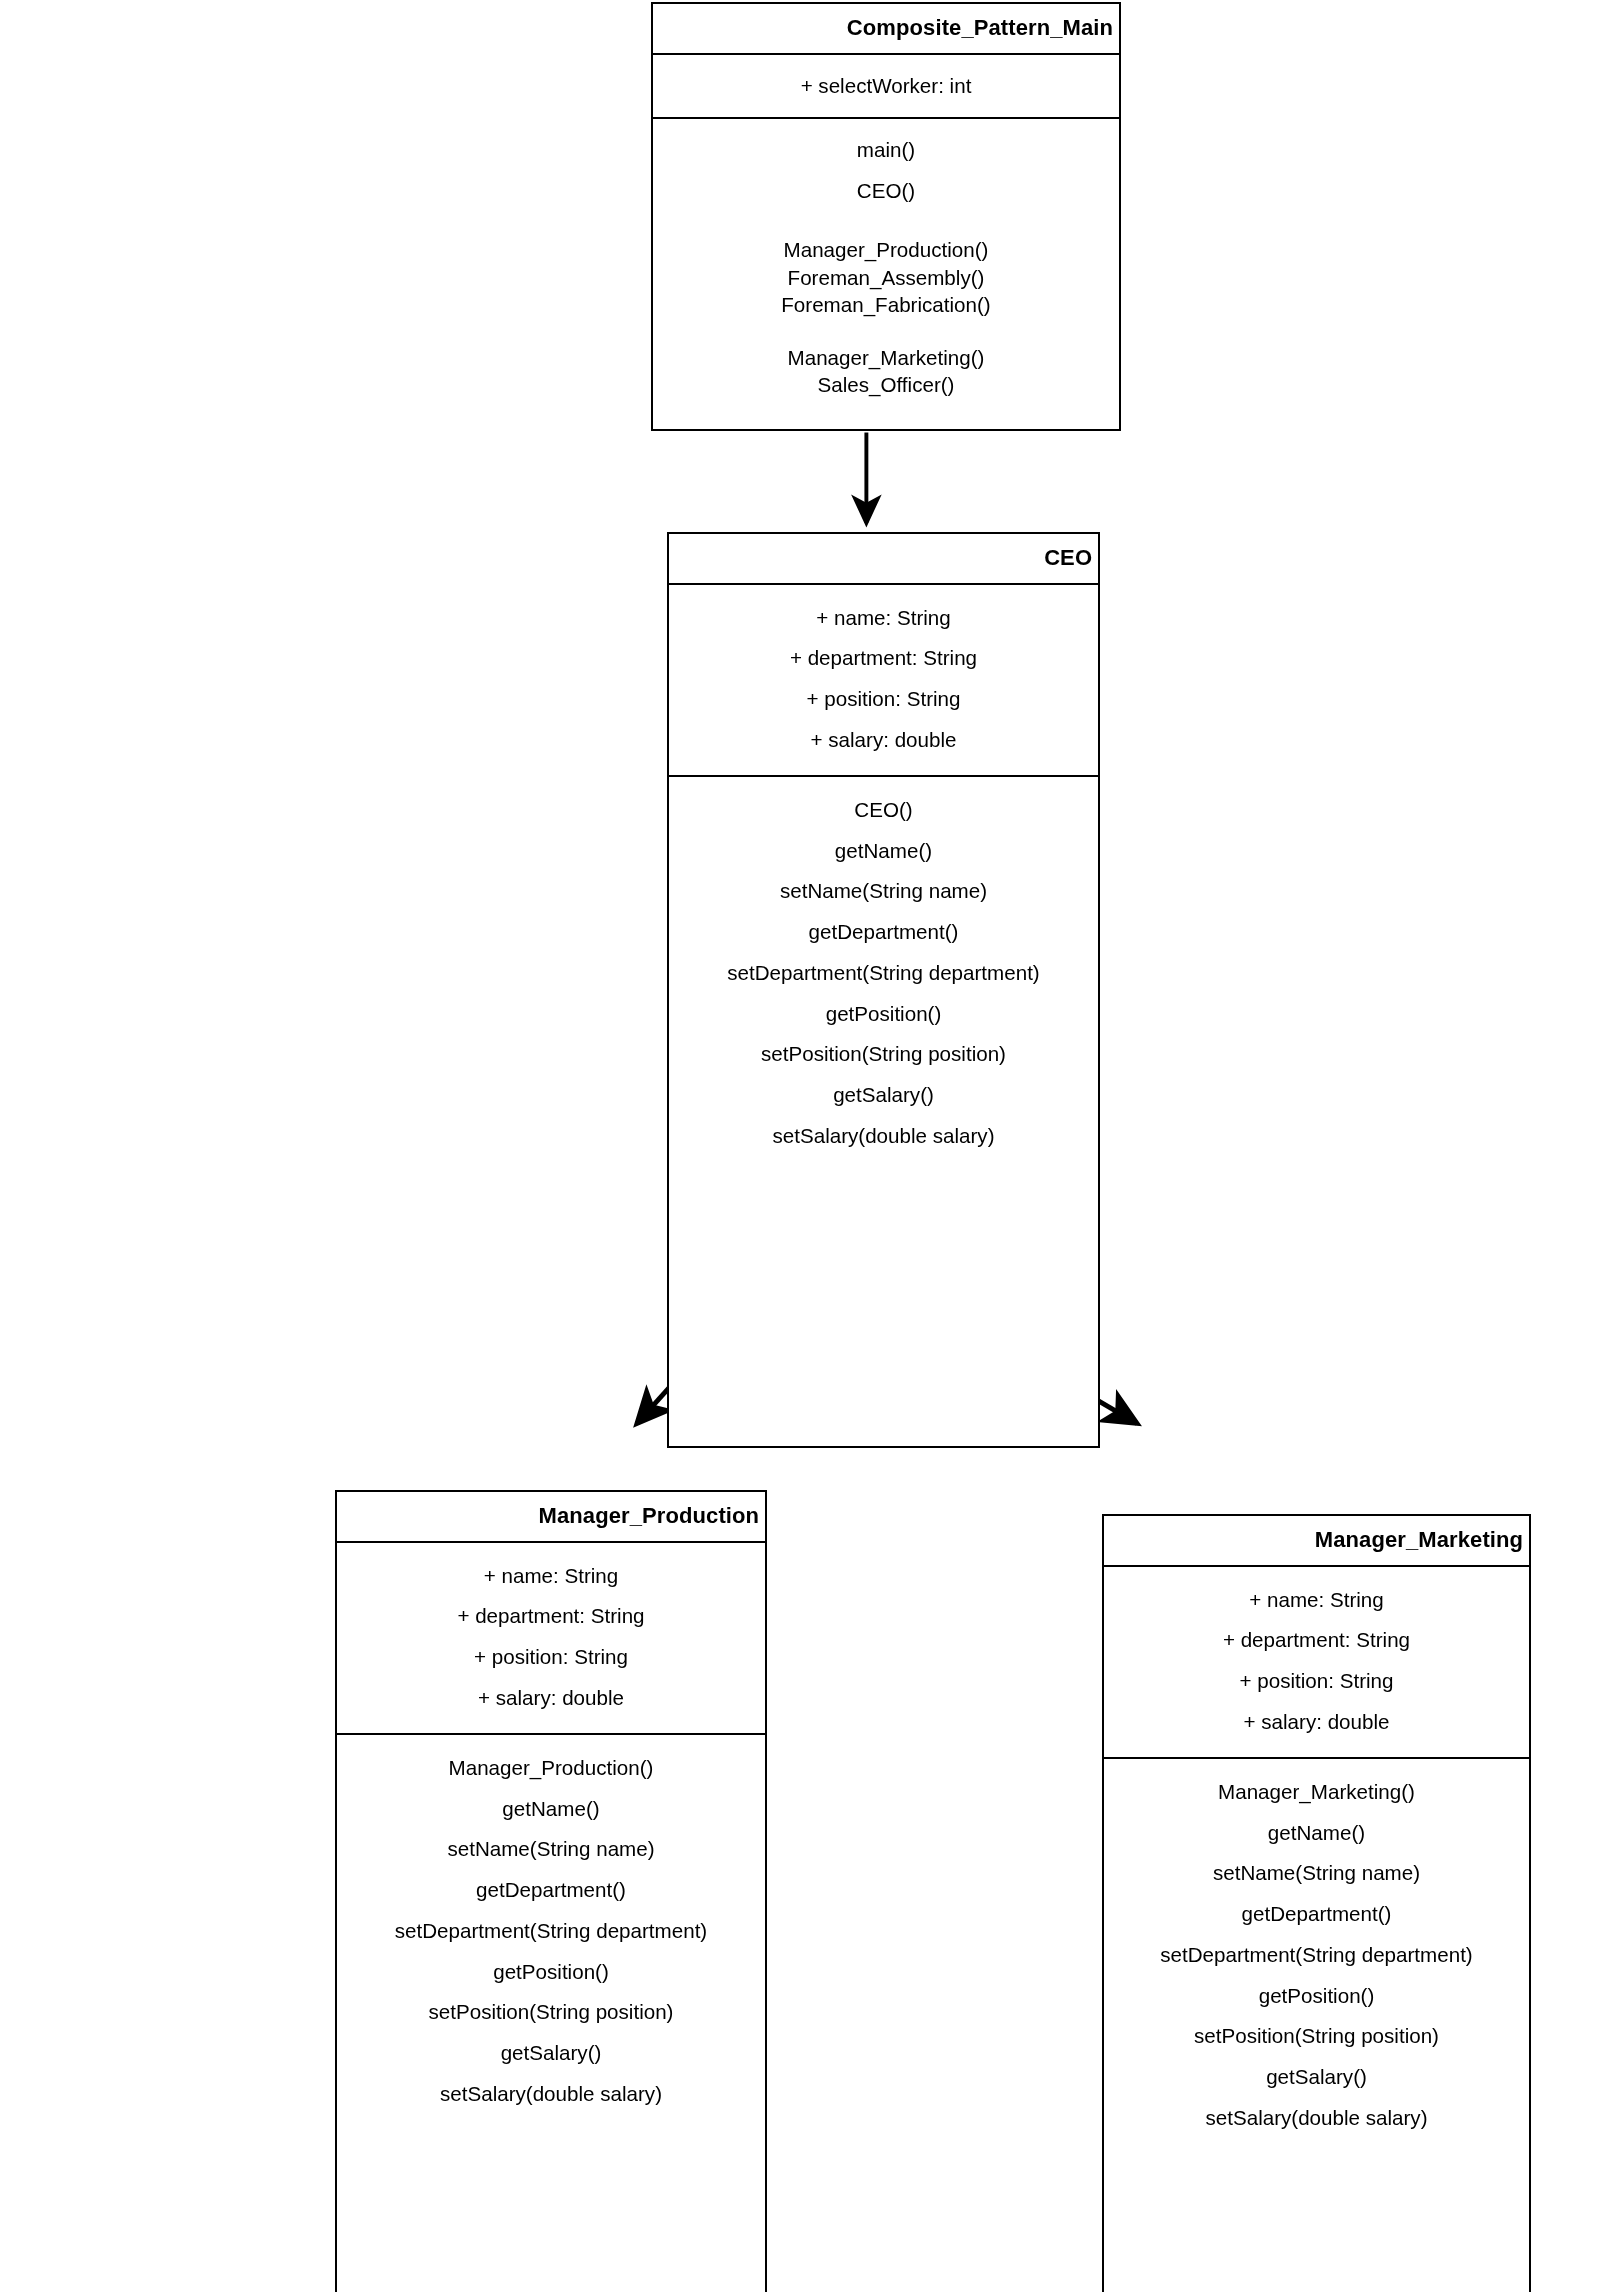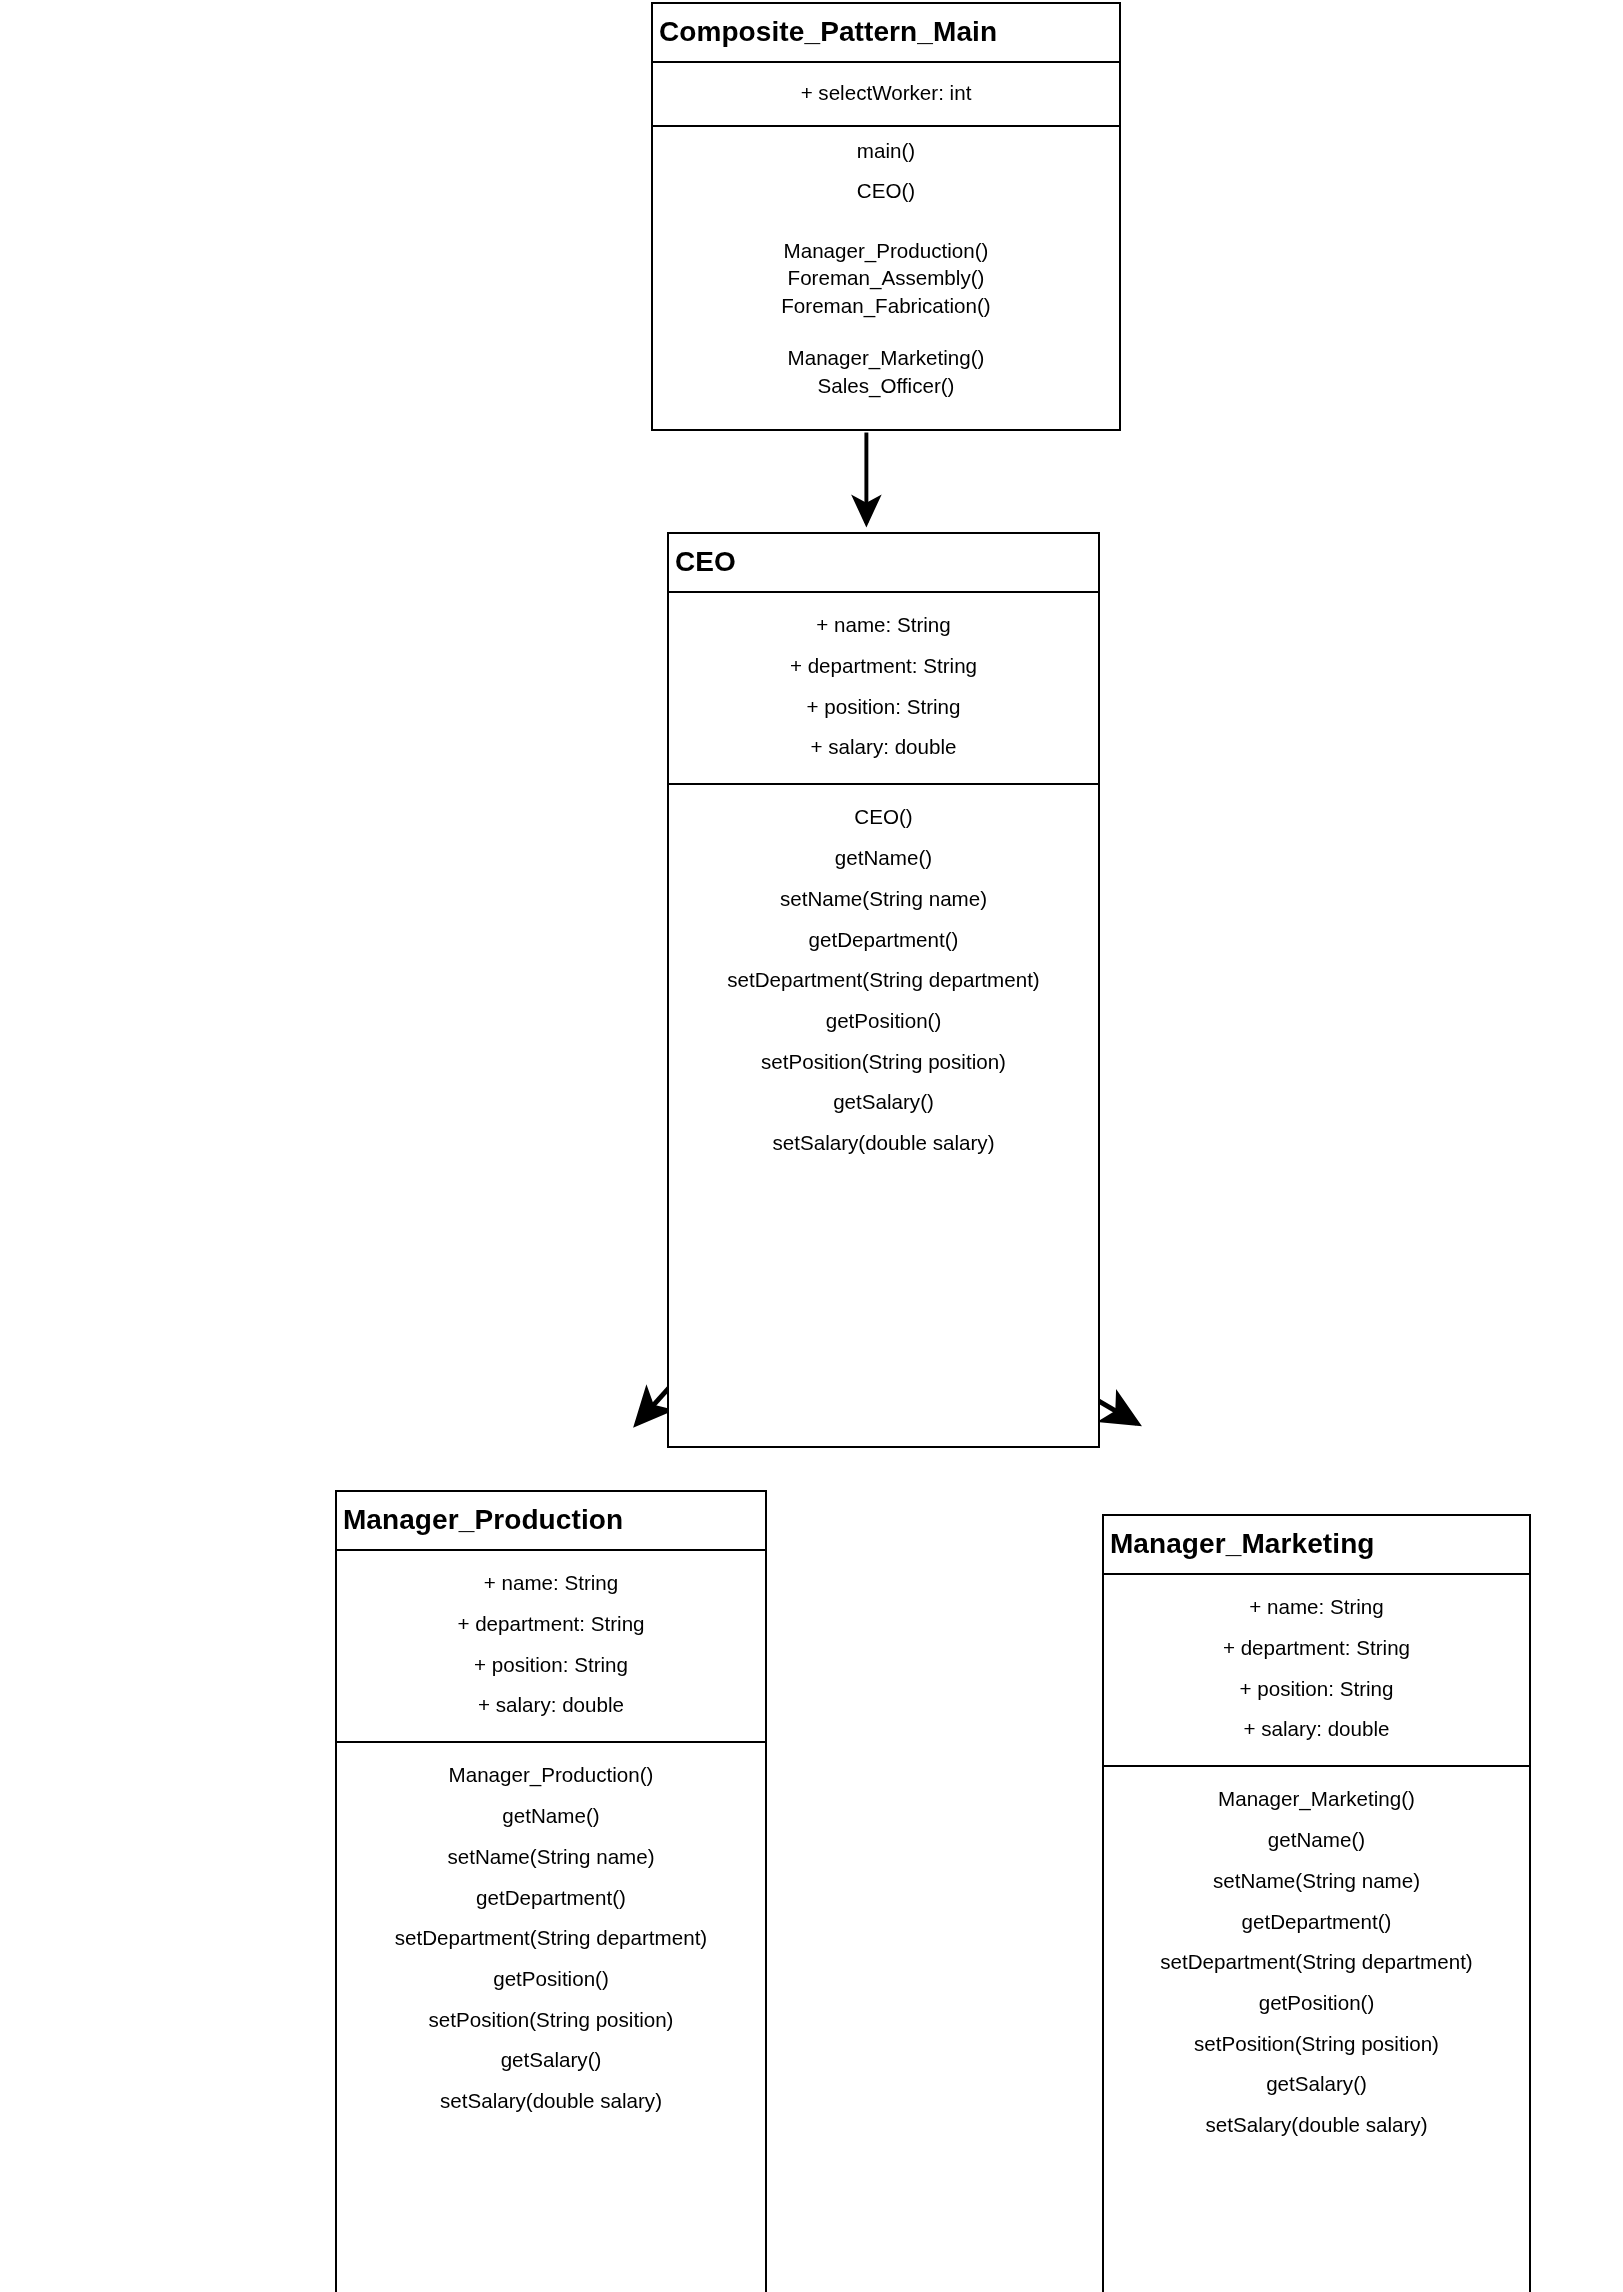--- a/index.html
+++ b/index.html
@@ -18,23 +18,23 @@
     background: #ffffff;
     overflow: hidden;
   }
   .uml-class {
     position: absolute;
     box-sizing: border-box;
     border: 2.9px solid #000000;
     background: #ffffff;
   }
   .class-name {
-    text-align: left;
+    text-align: right;
     font-weight: bold;
-    font-size: 28px;
+    font-size: 22px;
     line-height: 1.25;
     padding: 9.8px 5.9px 11.8px 5.9px;
     letter-spacing: 0.1px;
   }
   .divider {
     height: 0;
     border-top: 2.9px solid #000000;
   }
   .compartment {
     padding: 9.8px 13.7px 11.8px 13.7px;
@@ -47,21 +47,21 @@
     padding: 7.8px 0 7.8px 0;
   }
   .member.tight {
     padding: 0;
     line-height: 1.33;
   }
   .member.gap-before {
     margin-top: 25.5px;
   }
   .compartment.ops-main {
-    padding-top: 3px;
+    padding-top: 10px;
   }
   .edges {
     position: absolute;
     left: 0;
     top: 0;
     width: 1623px;
     height: 2293px;
     pointer-events: none;
   }
 </style>

